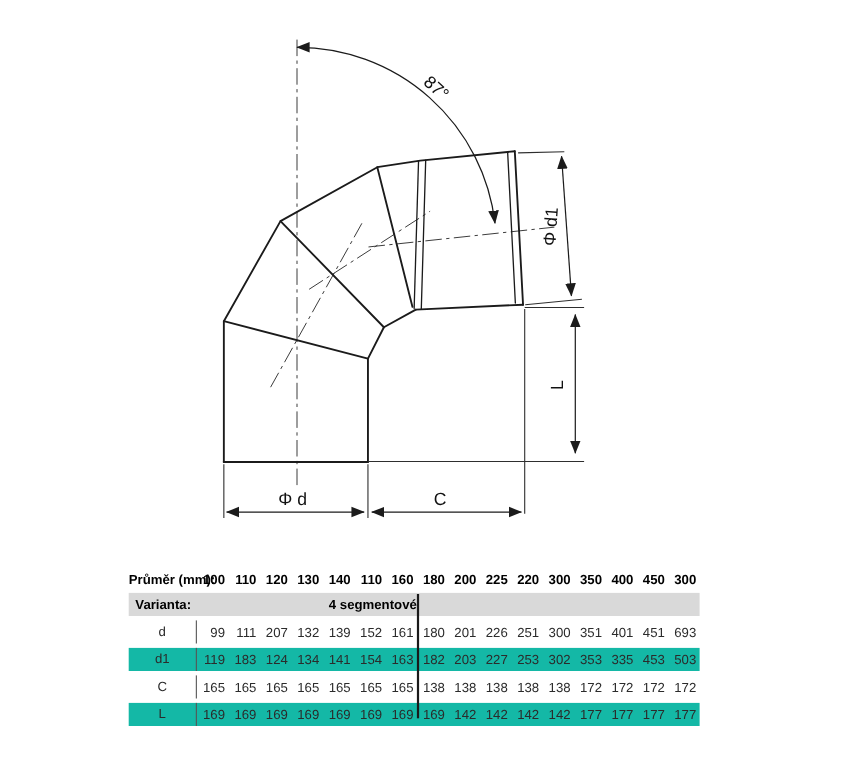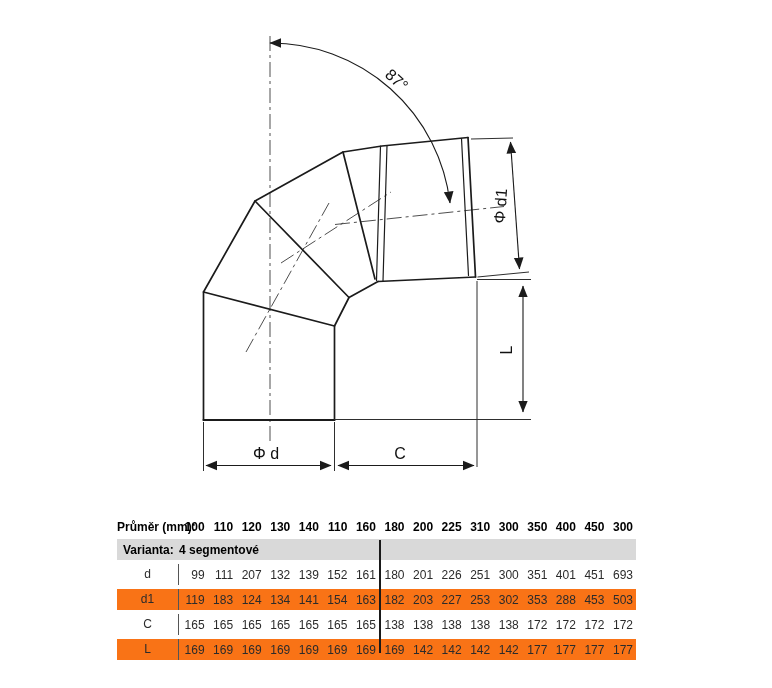--- a/index.html
+++ b/index.html
@@ -19,25 +19,25 @@
   }
   .trow{
     display:grid;grid-template-columns:62px repeat(16,1fr);
     height:21px;align-items:center;margin-bottom:4px;
   }
   .trow-header{font-weight:bold;color:#000;height:22px;margin-bottom:1px;}
   .trow-header .tlabel{white-space:nowrap;overflow:visible;text-align:left;}
   .trow-variant{background:#d9d9d9;font-weight:bold;color:#000;
     grid-template-columns:62px repeat(16,1fr);}
   .trow-variant .tlabel{text-align:left;padding-left:6px;}
-  .vgroup{text-align:left;}
+  .vgroup{text-align:right;}
   .tcell{text-align:right;padding-right:3px;}
   .tlabel{text-align:center;}
   .trow-data .tlabel{border-right:1px solid #555;height:21px;line-height:21px;}
-  .row-shade{background:#f97316;}
+  .row-shade{background:#14b8a6;}
   .row-plain{background:#ffffff;}
   .group-divider{
     position:absolute;width:2px;background:#1a1a1a;
     left:262px;top:24px;height:113px;
   }
 </style>
 </head>
 <body>
 
 <div class="canvas">
@@ -104,21 +104,21 @@
     <div class="tcell">100</div>
         <div class="tcell">110</div>
         <div class="tcell">120</div>
         <div class="tcell">130</div>
         <div class="tcell">140</div>
         <div class="tcell">110</div>
         <div class="tcell">160</div>
         <div class="tcell">180</div>
         <div class="tcell">200</div>
         <div class="tcell">225</div>
-        <div class="tcell">310</div>
+        <div class="tcell">220</div>
         <div class="tcell">300</div>
         <div class="tcell">350</div>
         <div class="tcell">400</div>
         <div class="tcell">450</div>
         <div class="tcell">300</div>
       </div>
 
     <div class="trow trow-variant">
       <div class="tlabel">Varianta:</div>
 
@@ -153,21 +153,21 @@
           <div class="tcell">134</div>
           <div class="tcell">141</div>
           <div class="tcell">154</div>
           <div class="tcell">163</div>
           <div class="tcell">182</div>
           <div class="tcell">203</div>
           <div class="tcell">227</div>
           <div class="tcell">253</div>
           <div class="tcell">302</div>
           <div class="tcell">353</div>
-          <div class="tcell">288</div>
+          <div class="tcell">335</div>
           <div class="tcell">453</div>
           <div class="tcell">503</div>
         </div>
         <div class="trow trow-data row-plain">
           <div class="tlabel">C</div>
           <div class="tcell">165</div>
           <div class="tcell">165</div>
           <div class="tcell">165</div>
           <div class="tcell">165</div>
           <div class="tcell">165</div>

